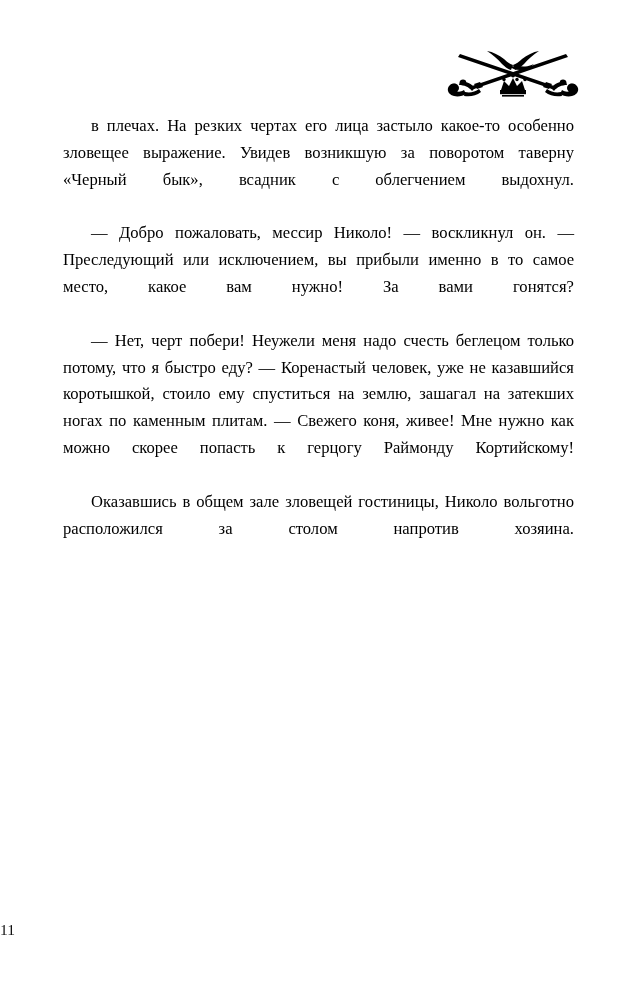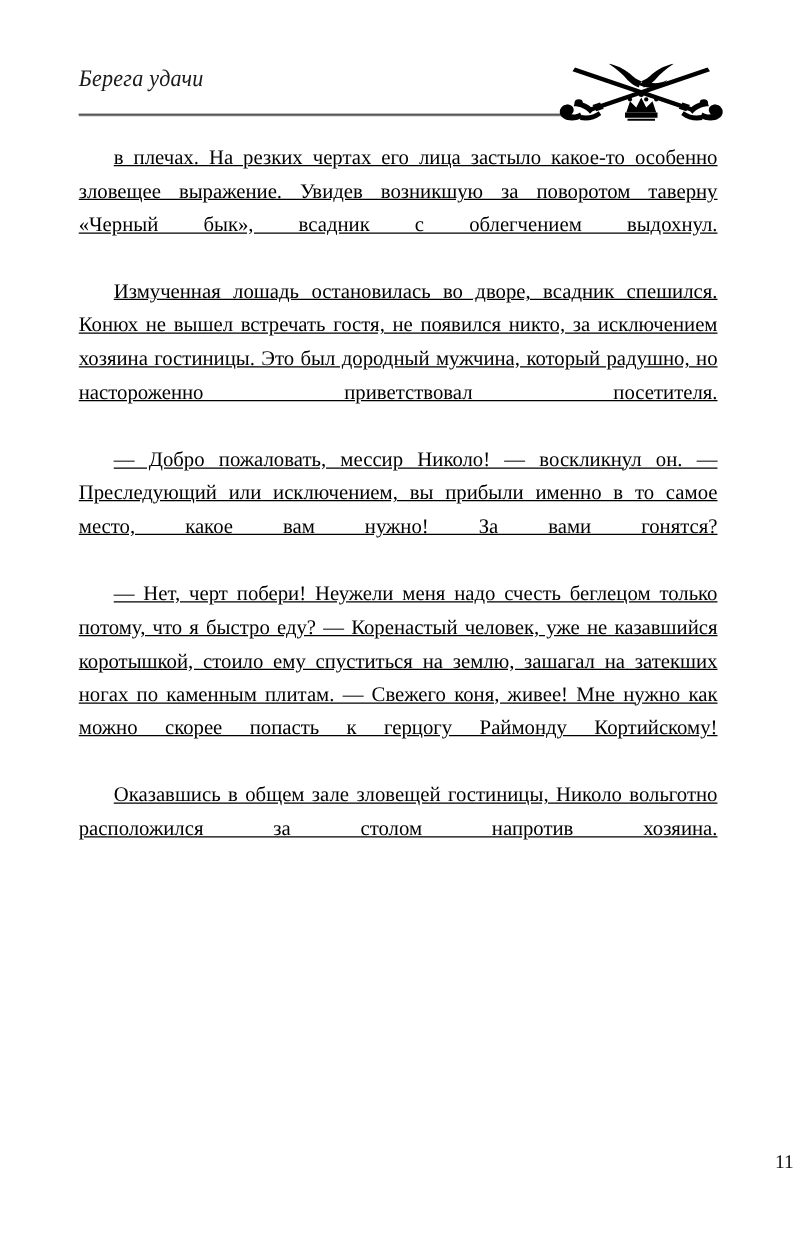--- a/index.html
+++ b/index.html
@@ -84,51 +84,46 @@
   .body-text p {
     margin: 0;
     text-indent: 28px;
     text-align: justify;
     text-justify: inter-word;
     font-size: 16.6px;
     line-height: 26.85px;
     hyphens: manual;
     -webkit-hyphens: manual;
     word-spacing: 0px;
-    text-decoration: underline;
   }
 
   
   .body-text p::after {
     content: "";
     display: inline-block;
     width: 100%;
   }
 
   
   .folio {
     position: absolute;
     left: 0;
     top: 920px;
     width: 635px;
-    text-align: right;
+    text-align: left;
     font-size: 15.5px;
     line-height: 20px;
     color: #111111;
   }
 </style>
 </head>
 <body>
 
 <div class="page">
 
-  <div class="running-head">
-    <div class="running-head-title">Берега удачи</div>
-    <div class="head-rule"></div>
-  </div>
 
   <div class="ornament">
     <svg viewBox="0 0 134 50" xmlns="http://www.w3.org/2000/svg" aria-hidden="true">
       <g fill="#000000" stroke="none">
 
         <path d="M26 38 L120 6 L122 9 L28 41 Z"></path>
 
         <path d="M108 38 L14 6 L12 9 L106 41 Z"></path>
 
         <path d="M10 36 c-4 -1 -7 1 -8 4 c-1 4 2 7 6 8 c4 1 9 0 12 -2 l-2 -4 c-3 2 -6 2 -8 1 c-2 -1 -3 -3 -2 -5 c1 -2 3 -2 5 -2 Z"></path>
@@ -156,21 +151,20 @@
         <circle cx="71" cy="31.5" r="1.7"></circle>
         <circle cx="67" cy="27.5" r="2"></circle>
         <circle cx="79" cy="31.5" r="1.7"></circle>
         <rect x="56" y="47" width="22" height="1.6"></rect>
       </g>
     </svg>
   </div>
 
   <div class="body-text">
     <p>в плечах. На резких чертах его лица застыло какое-то особенно зловещее выражение. Увидев возникшую за поворотом таверну «Черный бык», всадник с облегчением выдохнул.</p>
-    <p>Измученная лошадь остановилась во дворе, всадник спешился. Конюх не вышел встречать гостя, не появился никто, за исключением хозяина гостиницы. Это был дородный мужчина, который радушно, но настороженно приветствовал посетителя.</p>
     <p>— Добро пожаловать, мессир Николо! — воскликнул он. — Преследующий или исключением, вы прибыли именно в то самое место, какое вам нужно! За вами гонятся?</p>
     <p>— Нет, черт побери! Неужели меня надо счесть беглецом только потому, что я быстро еду? — Коренастый человек, уже не казавшийся коротышкой, стоило ему спуститься на землю, зашагал на затекших ногах по каменным плитам. — Свежего коня, живее! Мне нужно как можно скорее попасть к герцогу Раймонду Кортийскому!</p>
     <p>Оказавшись в общем зале зловещей гостиницы, Николо вольготно расположился за столом напротив хозяина.</p>
 
   </div>
 
   <div class="folio">11</div>
 
 </div>
 

